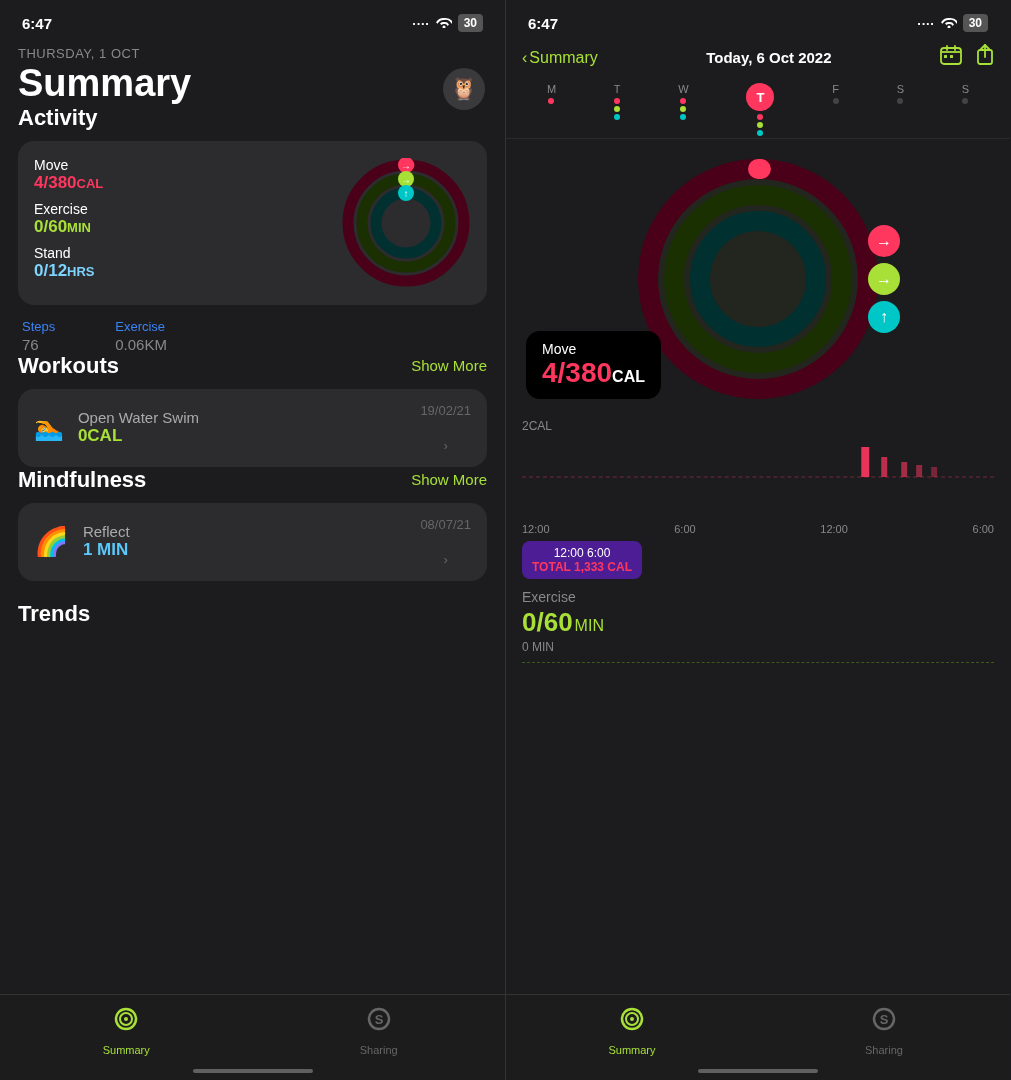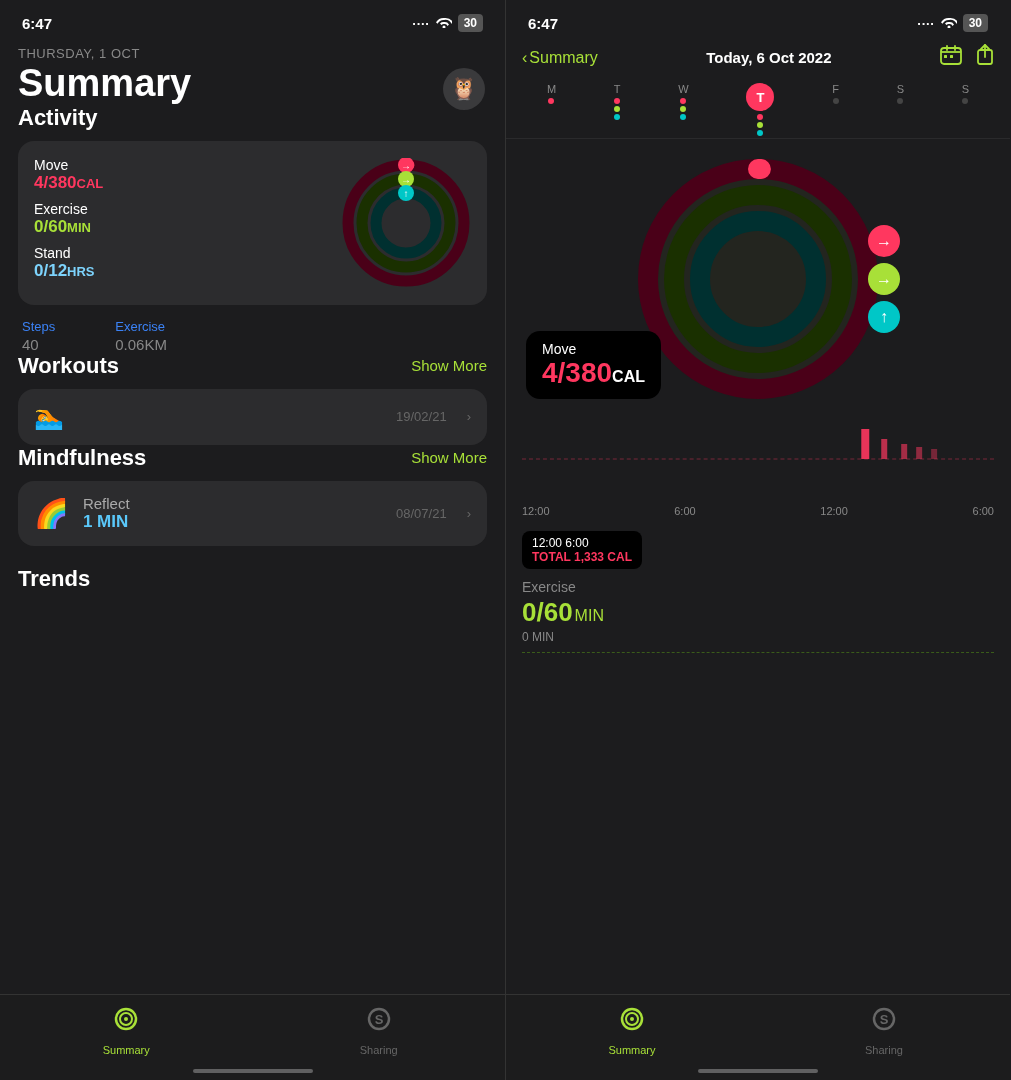--- a/index.html
+++ b/index.html
@@ -147,21 +147,21 @@
       align-items: center;
       justify-content: space-between;
     }
     .item-left { display: flex; align-items: center; gap: 14px; }
     .item-icon {
       font-size: 24px;
       color: #a8e038;
     }
     .item-name { color: #aaa; font-size: 15px; }
     .item-value { color: #a8e038; font-size: 17px; font-weight: 700; }
-    .item-date { color: #666; font-size: 13px; display: flex; align-items: center; gap: 20px; }
+    .item-date { color: #666; font-size: 13px; display: flex; align-items: center; gap: 20px; flex-direction: column; }
 
     
     .mind-icon { font-size: 28px; }
 
     
     .tab-bar {
       position: absolute;
       bottom: 0;
       left: 0;
       right: 0;
@@ -332,25 +332,26 @@
     .chart-svg { width: 100%; height: 80px; }
     .chart-time-row {
       display: flex;
       justify-content: space-between;
       padding: 2px 0;
     }
     .chart-time { color: #888; font-size: 11px; }
 
     
     .totals-badge {
-      background: #000000;
+      background: #4c1d95;
       border-radius: 8px;
       padding: 5px 10px;
       display: inline-block;
-      margin-top: 12px;
+      margin-top: 4px;
+      text-align: center;
     }
     .totals-time { color: #fff; font-size: 12px; }
     .totals-value { color: #ff375f; font-size: 12px; font-weight: 600; }
 
     
     .exercise-section {
       padding: 10px 16px 0;
     }
     .ex-label { color: #888; font-size: 14px; margin-bottom: 2px; }
     .ex-value { color: #a8e038; font-size: 26px; font-weight: 800; }
@@ -439,35 +440,39 @@
           <text x="65" y="25" text-anchor="middle" fill="white" font-size="10" font-weight="bold">→</text>
           <circle cx="65" cy="35" r="8" fill="#00c7c7"></circle>
           <text x="65" y="39" text-anchor="middle" fill="white" font-size="10" font-weight="bold">↑</text>
         </svg>
       </div>
     </div>
 
     <div class="metrics-row">
       <div class="metric-block">
         <div class="metric-label">Steps</div>
-        <div class="metric-value">40</div>
+        <div class="metric-value">76</div>
       </div>
       <div class="metric-block">
         <div class="metric-label">Exercise</div>
         <div class="metric-value">0.06KM</div>
       </div>
     </div>
 
     <div class="section-header">
       <span class="section-title">Workouts</span>
       <span class="show-more-btn">Show More</span>
     </div>
     <div class="item-card">
       <div class="item-left">
         <span class="item-icon">🏊</span>
+        <div>
+          <div class="item-name">Open Water Swim</div>
+          <div class="item-value">0CAL</div>
+        </div>
       </div>
       <div class="item-date">
         <span>19/02/21</span>
         <span>›</span>
       </div>
     </div>
 
     <div class="section-header">
       <span class="section-title">Mindfulness</span>
       <span class="show-more-btn">Show More</span>
@@ -641,20 +646,21 @@
 
     <div class="move-tooltip">
       <div class="tooltip-label">Move</div>
       <div>
         <span class="tooltip-value tooltip-red">4/380</span><span class="tooltip-cal" style="font-size:16px; text-transform:uppercase; color:#fff; font-weight:700;">CAL</span>
       </div>
     </div>
   </div>
 
   <div class="chart-area">
+    <div class="chart-label">2CAL</div>
     <svg class="chart-svg" viewBox="0 0 473 80" preserveAspectRatio="none">
 
       <line x1="0" y1="40" x2="473" y2="40" stroke="#ff375f" stroke-width="0.8" stroke-dasharray="4,3" opacity="0.5"></line>
 
       <rect x="340" y="10" width="8" height="30" fill="#ff375f" opacity="0.9"></rect>
       <rect x="360" y="20" width="6" height="20" fill="#ff375f" opacity="0.7"></rect>
       <rect x="380" y="25" width="6" height="15" fill="#ff375f" opacity="0.6"></rect>
       <rect x="395" y="28" width="6" height="12" fill="#ff375f" opacity="0.5"></rect>
       <rect x="410" y="30" width="6" height="10" fill="#ff375f" opacity="0.4"></rect>
     </svg>

